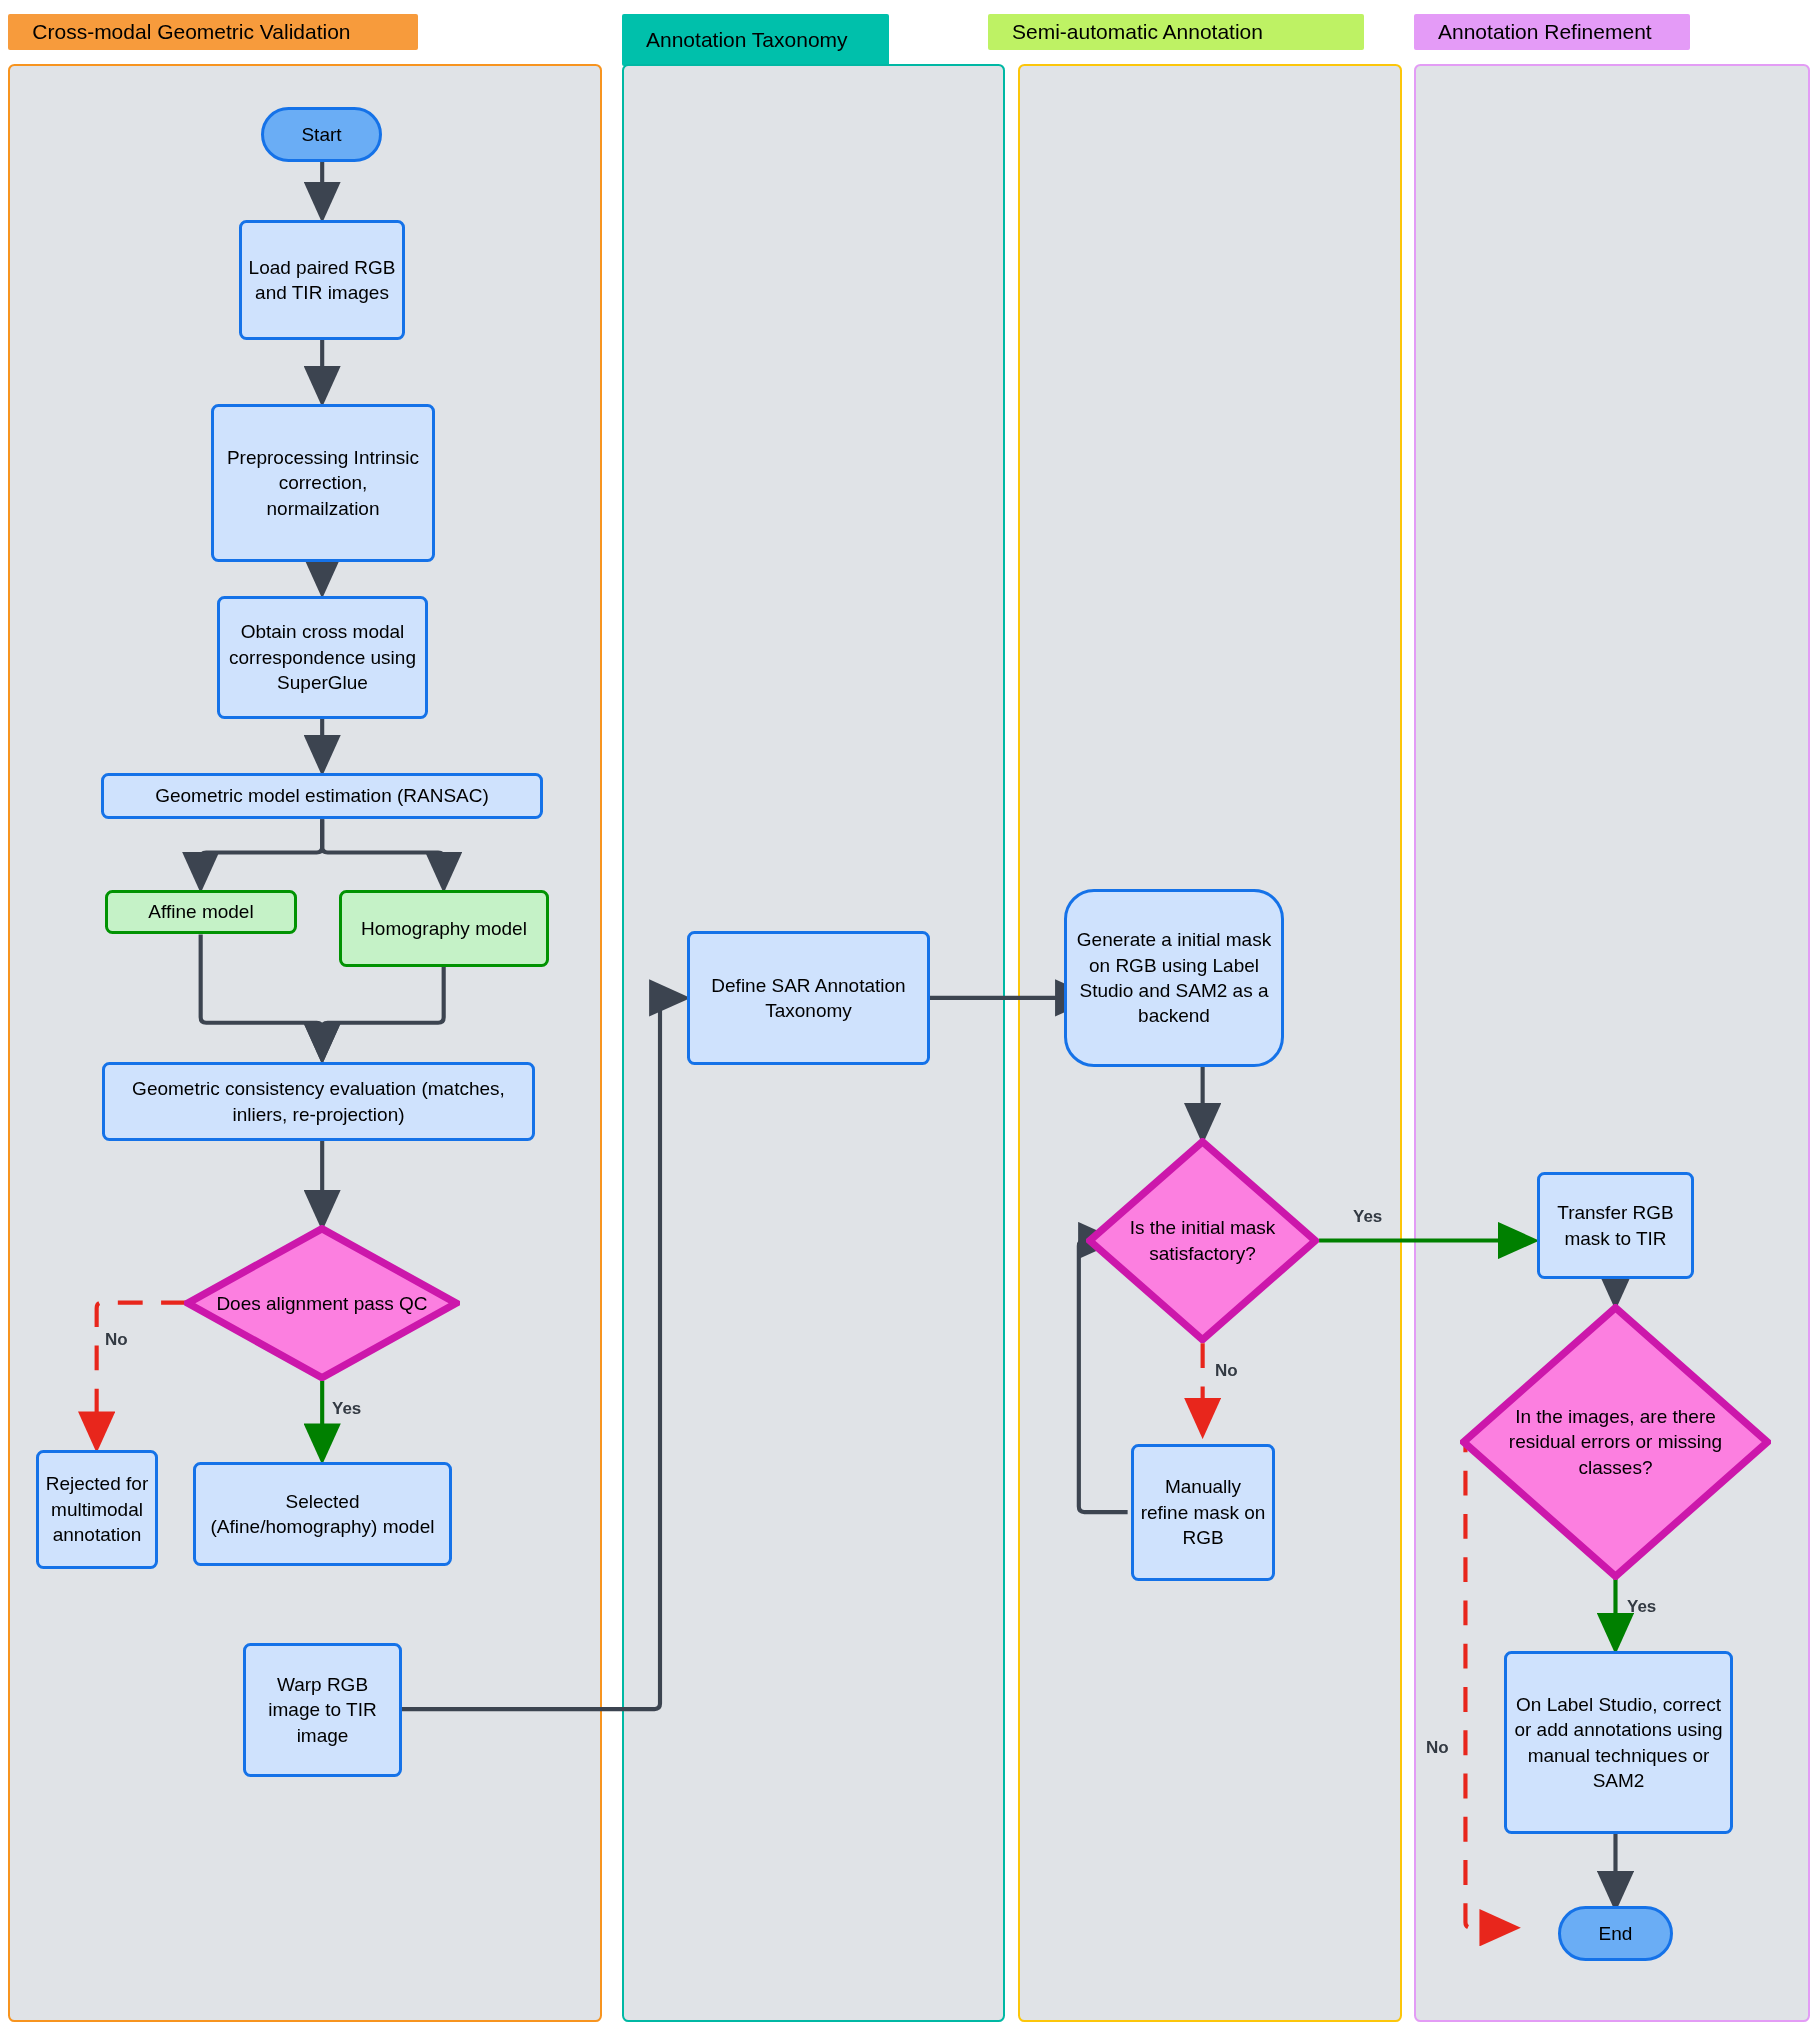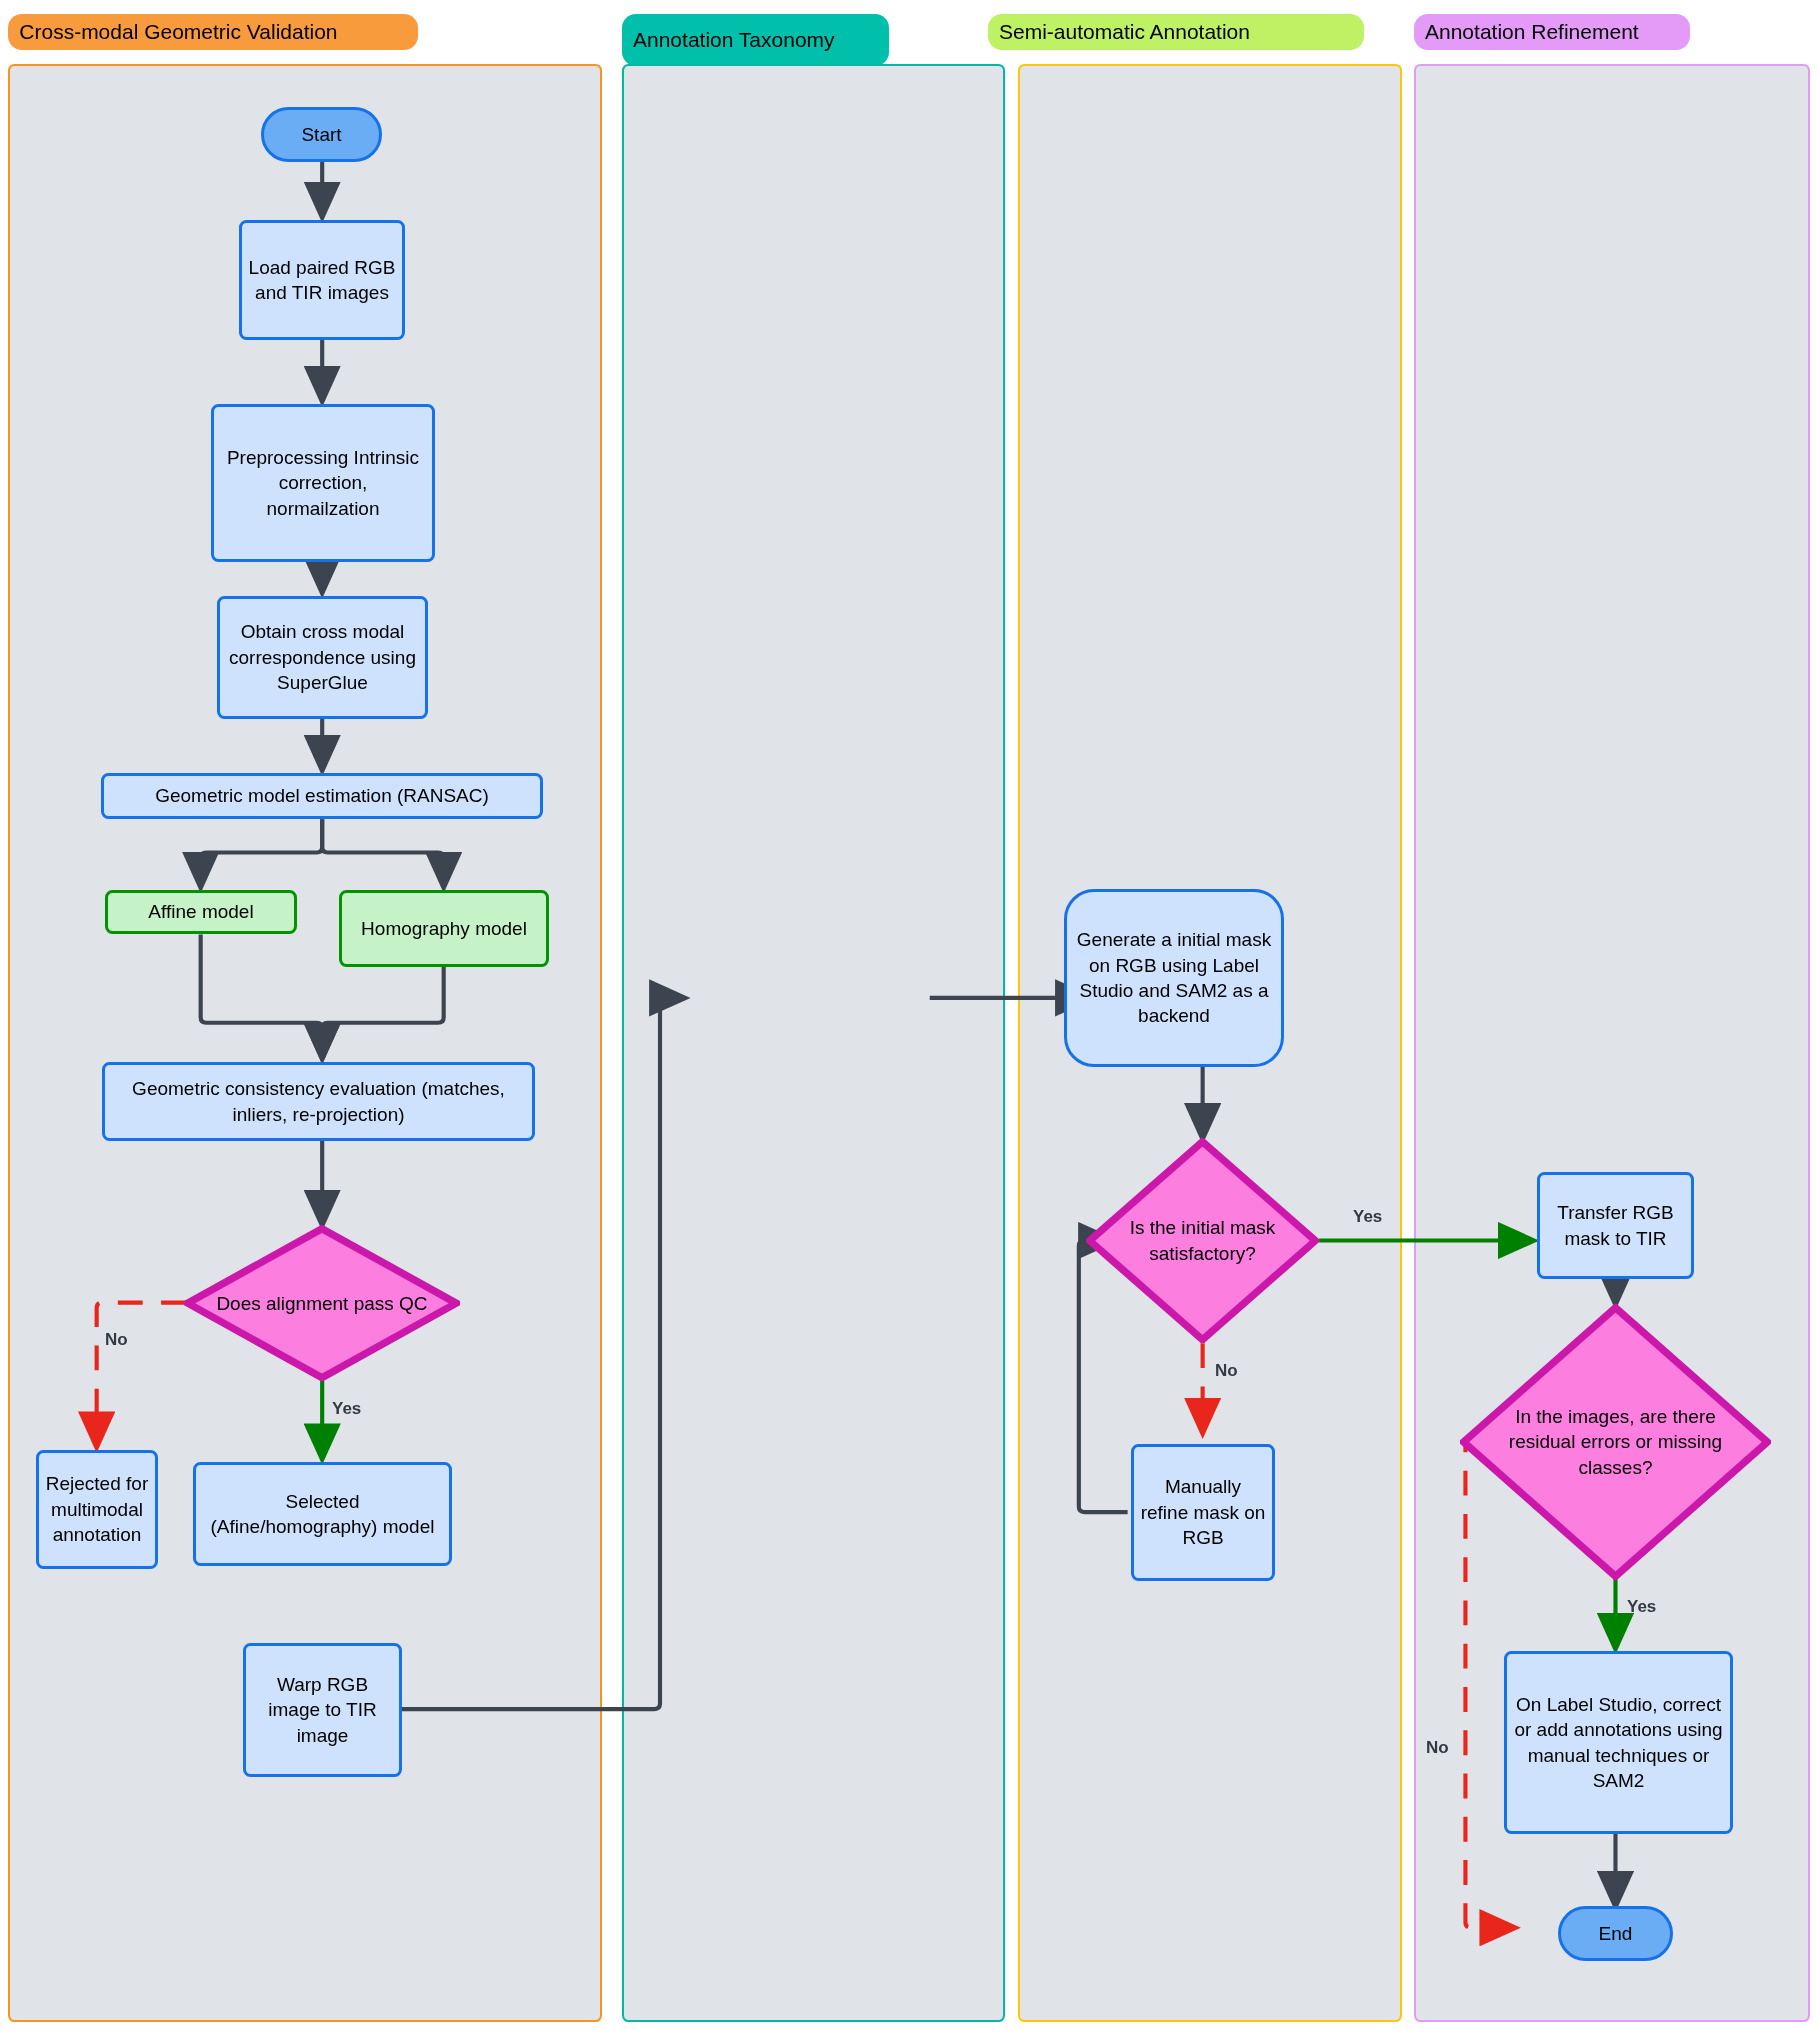--- a/index.html
+++ b/index.html
@@ -17,25 +17,25 @@
   }
   
   .lane {
     position: absolute;
     background: #e0e3e7;
     border-radius: 6.4px;
     box-sizing: border-box;
   }
   .lane-title {
     position: absolute;
-    border-radius: 14px;
+    border-radius: 2px;
     box-sizing: border-box;
     display: flex;
     align-items: center;
-    padding: 0 11px;
+    padding: 0 24px;
     color: #000000;
     font-size: 21px;
     font-weight: 400;
     white-space: nowrap;
   }
   
   .node {
     position: absolute;
     box-sizing: border-box;
     display: flex;
@@ -229,20 +229,23 @@
   </div>
 
   <div class="node n-process" style="left:193px; top:1462px; width:259px; height:104px;">
     <span>Selected (Afine/homography) model</span>
   </div>
 
   <div class="node n-process" style="left:243px; top:1643px; width:159px; height:134px;">
     <span>Warp RGB image to TIR image</span>
   </div>
 
+  <div class="node n-process" style="left:687px; top:931px; width:243px; height:134px;">
+    <span>Define SAR Annotation Taxonomy</span>
+  </div>
 
   <div class="node n-process" style="left:1064px; top:889px; width:220px; height:178px;border-radius:30px;">
     <span>Generate a initial mask on RGB using  Label Studio and SAM2 as a backend</span>
   </div>
 
   <div class="node n-decision" style="left:1086px; top:1138px; width:233px; height:205px;">
     <svg class="dia-shape" viewBox="0 0 506 446" preserveAspectRatio="none">
       <polygon points="253,8 498,223 253,438 8,223" fill="#fc7fe0" stroke="#cc17ab" stroke-width="16"></polygon>
     </svg>
     <span class="dia-text">Is the initial mask satisfactory?</span>

